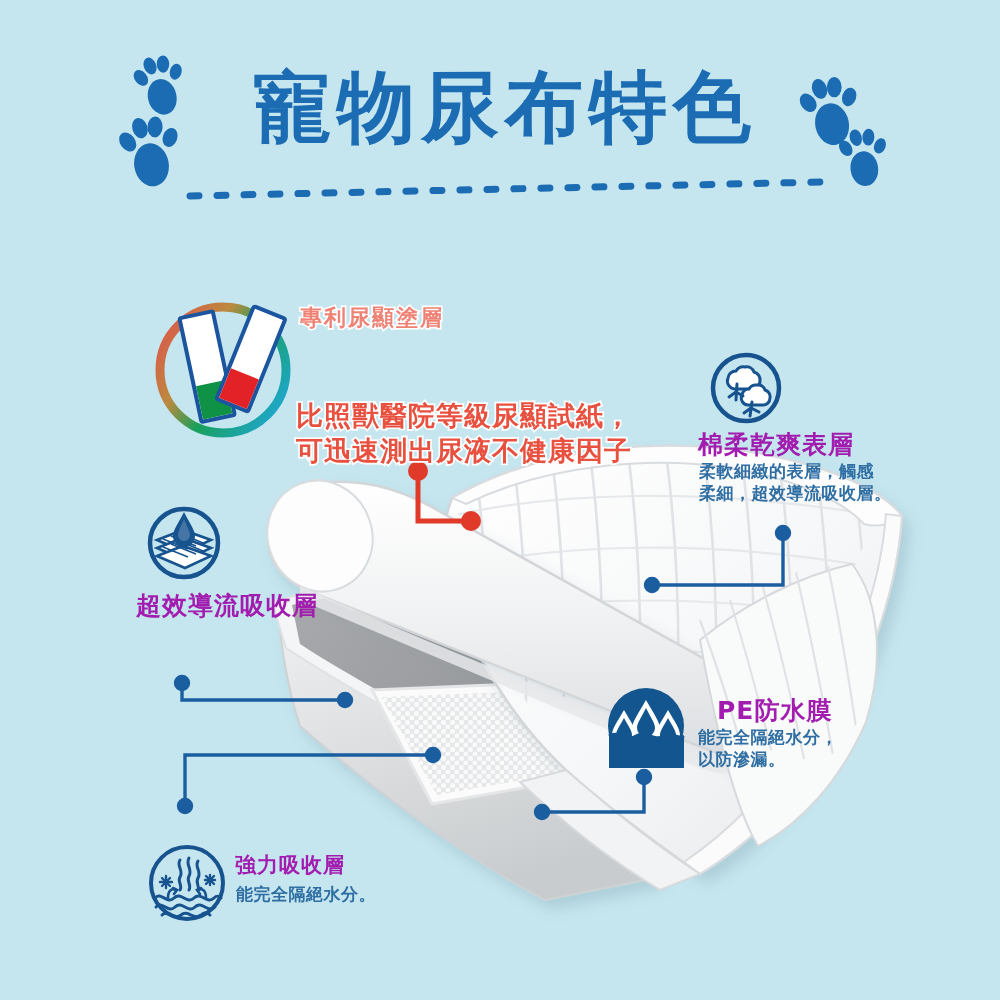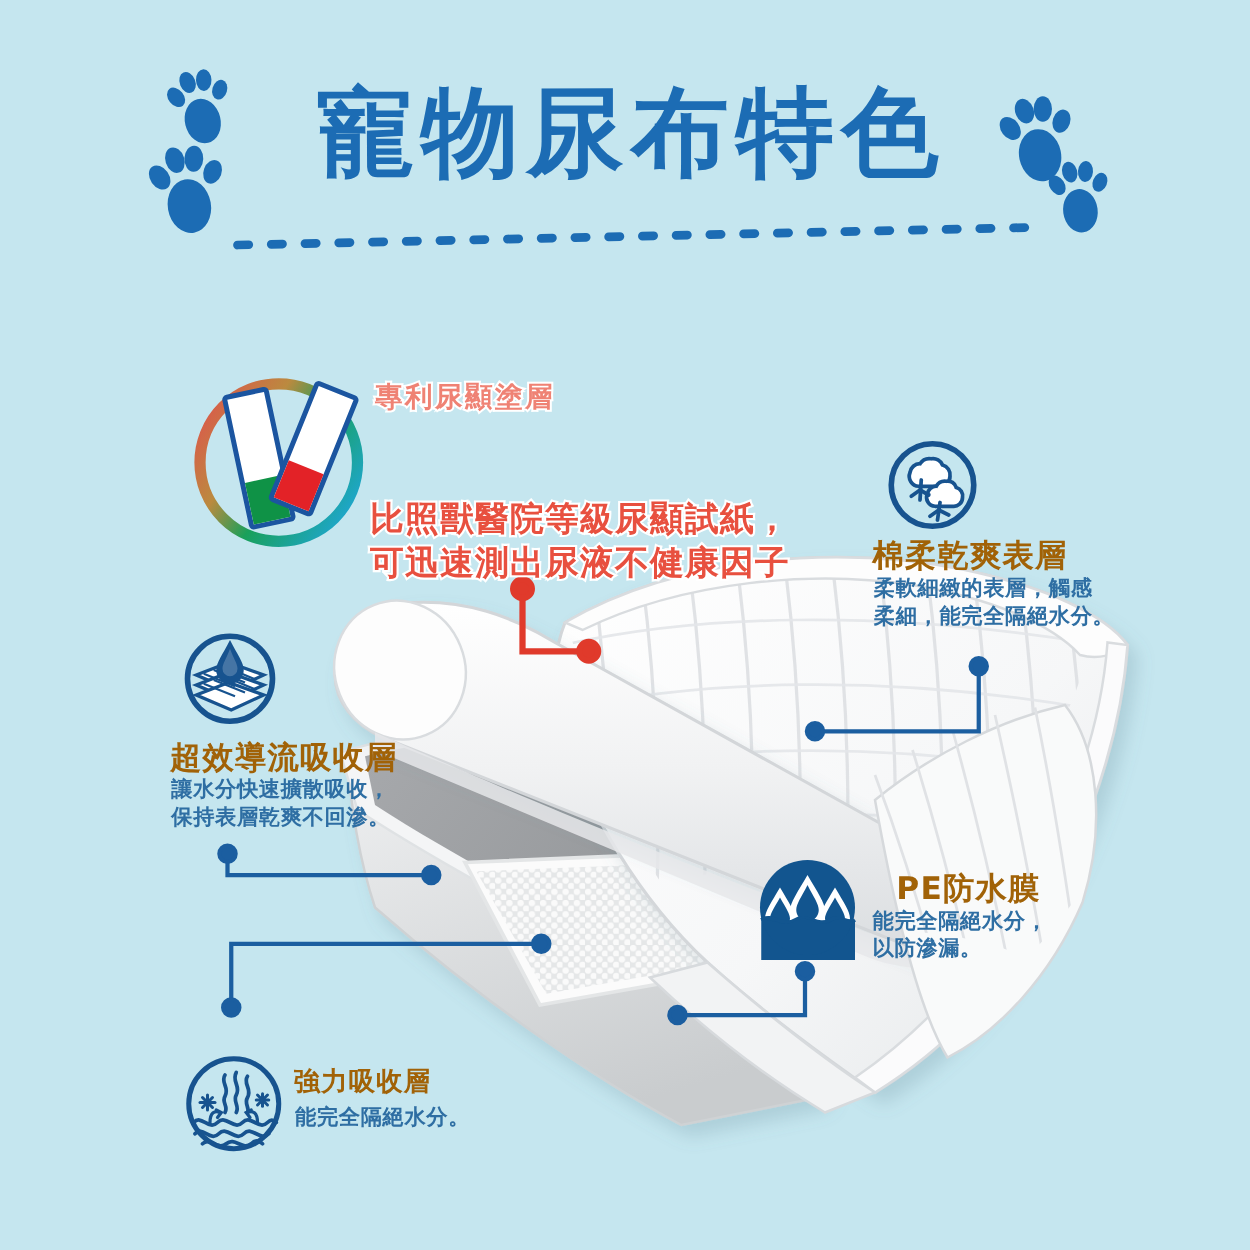--- a/index.html
+++ b/index.html
@@ -42,21 +42,21 @@
     letter-spacing: 6px;
     line-height: 1.0;
     color: #1c6cb4;
     white-space: nowrap;
   }
 
   
   .feat-head {
     font-family: "DejaVu Sans", "Liberation Sans", sans-serif;
     font-weight: bold;
-    color: #a16207;
+    color: #a21caf;
     white-space: nowrap;
   }
   .feat-body {
     font-family: "DejaVu Sans", "Liberation Sans", sans-serif;
     font-weight: bold;
     color: #2e6ea3;
     line-height: 1.32;
     white-space: pre-line;
   }
 
@@ -431,25 +431,23 @@
       </g>
     </svg>
   </div>
 
   <div id="patent-head">專利尿顯塗層</div>
   <div id="patent-body">比照獸醫院等級尿顯試紙，
 可迅速測出尿液不健康因子</div>
 
   <div class="feat-head abs" id="surface-head">棉柔乾爽表層</div>
   <div class="feat-body abs" id="surface-body">柔軟細緻的表層，觸感
-柔細，能完全隔絕水分。</div>
+柔細，超效導流吸收層。</div>
 
   <div class="feat-head abs" id="diffusion-head">超效導流吸收層</div>
-  <div class="feat-body abs" id="diffusion-body">讓水分快速擴散吸收，
-保持表層乾爽不回滲。</div>
 
   <div class="feat-head abs" id="pe-head">PE防水膜</div>
   <div class="feat-body abs" id="pe-body">能完全隔絕水分，
 以防滲漏。</div>
 
   <div class="feat-head abs" id="absorb-head">強力吸收層</div>
   <div class="feat-body abs" id="absorb-body">能完全隔絕水分。</div>
 
 </div>
 

